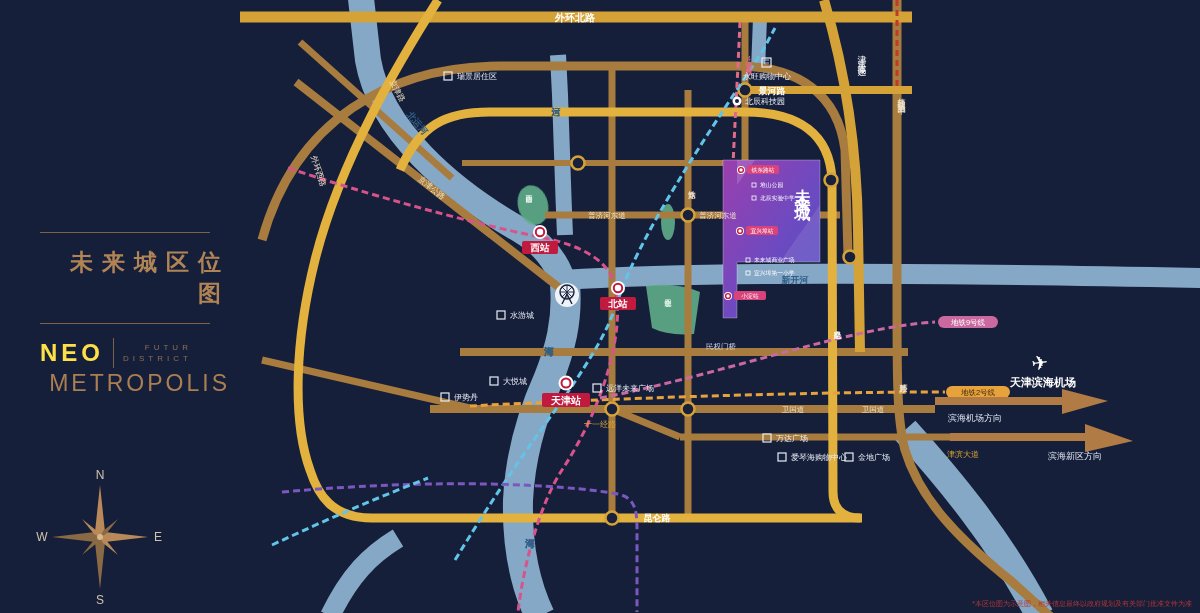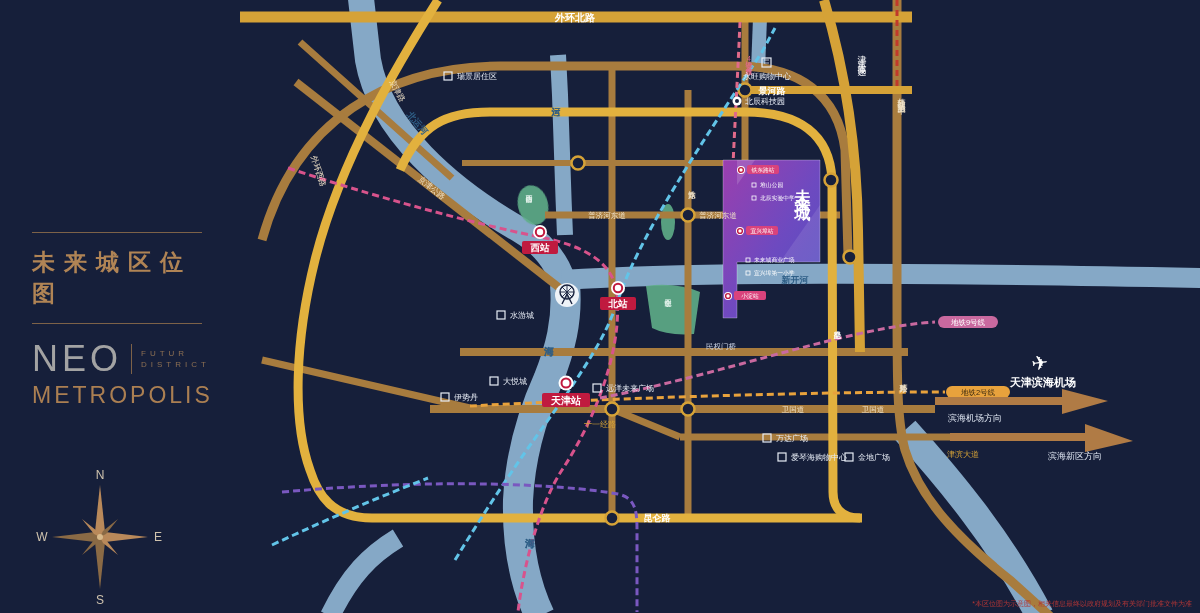--- a/index.html
+++ b/index.html
@@ -2,25 +2,25 @@
 <html><head>
 <meta charset="utf-8">
 <style>
   html,body{margin:0;padding:0;background:#0e1630;}
   #stage{position:relative;width:1200px;height:613px;background:#161f3a;overflow:hidden;
          font-family:"Liberation Sans", sans-serif;}
   svg{position:absolute;left:0;top:0;}
   svg text{font-family:"Liberation Sans", sans-serif;}
   .vt{writing-mode:vertical-rl;text-orientation:upright;}
   
-  #left-panel{position:absolute;left:32px;top:232px;width:190px;color:#ab7f52;}
+  #left-panel{position:absolute;left:40px;top:232px;width:190px;color:#ab7f52;text-align:right;}
   .rule{height:1px;background:#7d6248;width:170px;}
   .pane-title{font-size:23px;font-weight:600;letter-spacing:9px;color:#b08455;margin:14px 0 14px 0;}
   .brand-row{display:flex;align-items:center;margin-top:14px;}
-  .brand-neo{font-size:36px;letter-spacing:4px;color:#a3a3a3;font-weight:400;}
+  .brand-neo{font-size:24px;letter-spacing:4px;color:#fde047;font-weight:700;}
   .brand-div{width:1px;height:30px;background:#7d6248;margin:0 9px;}
   .brand-sub{font-size:8px;letter-spacing:4px;color:#8d7053;line-height:11px;}
   .brand-metro{font-size:23px;letter-spacing:3px;color:#ab7f52;margin-top:2px;}
   #disclaimer{position:absolute;right:8px;bottom:4px;font-size:7px;color:#b03535;}
 </style>
 </head>
 <body>
 
 <div id="stage">
 

